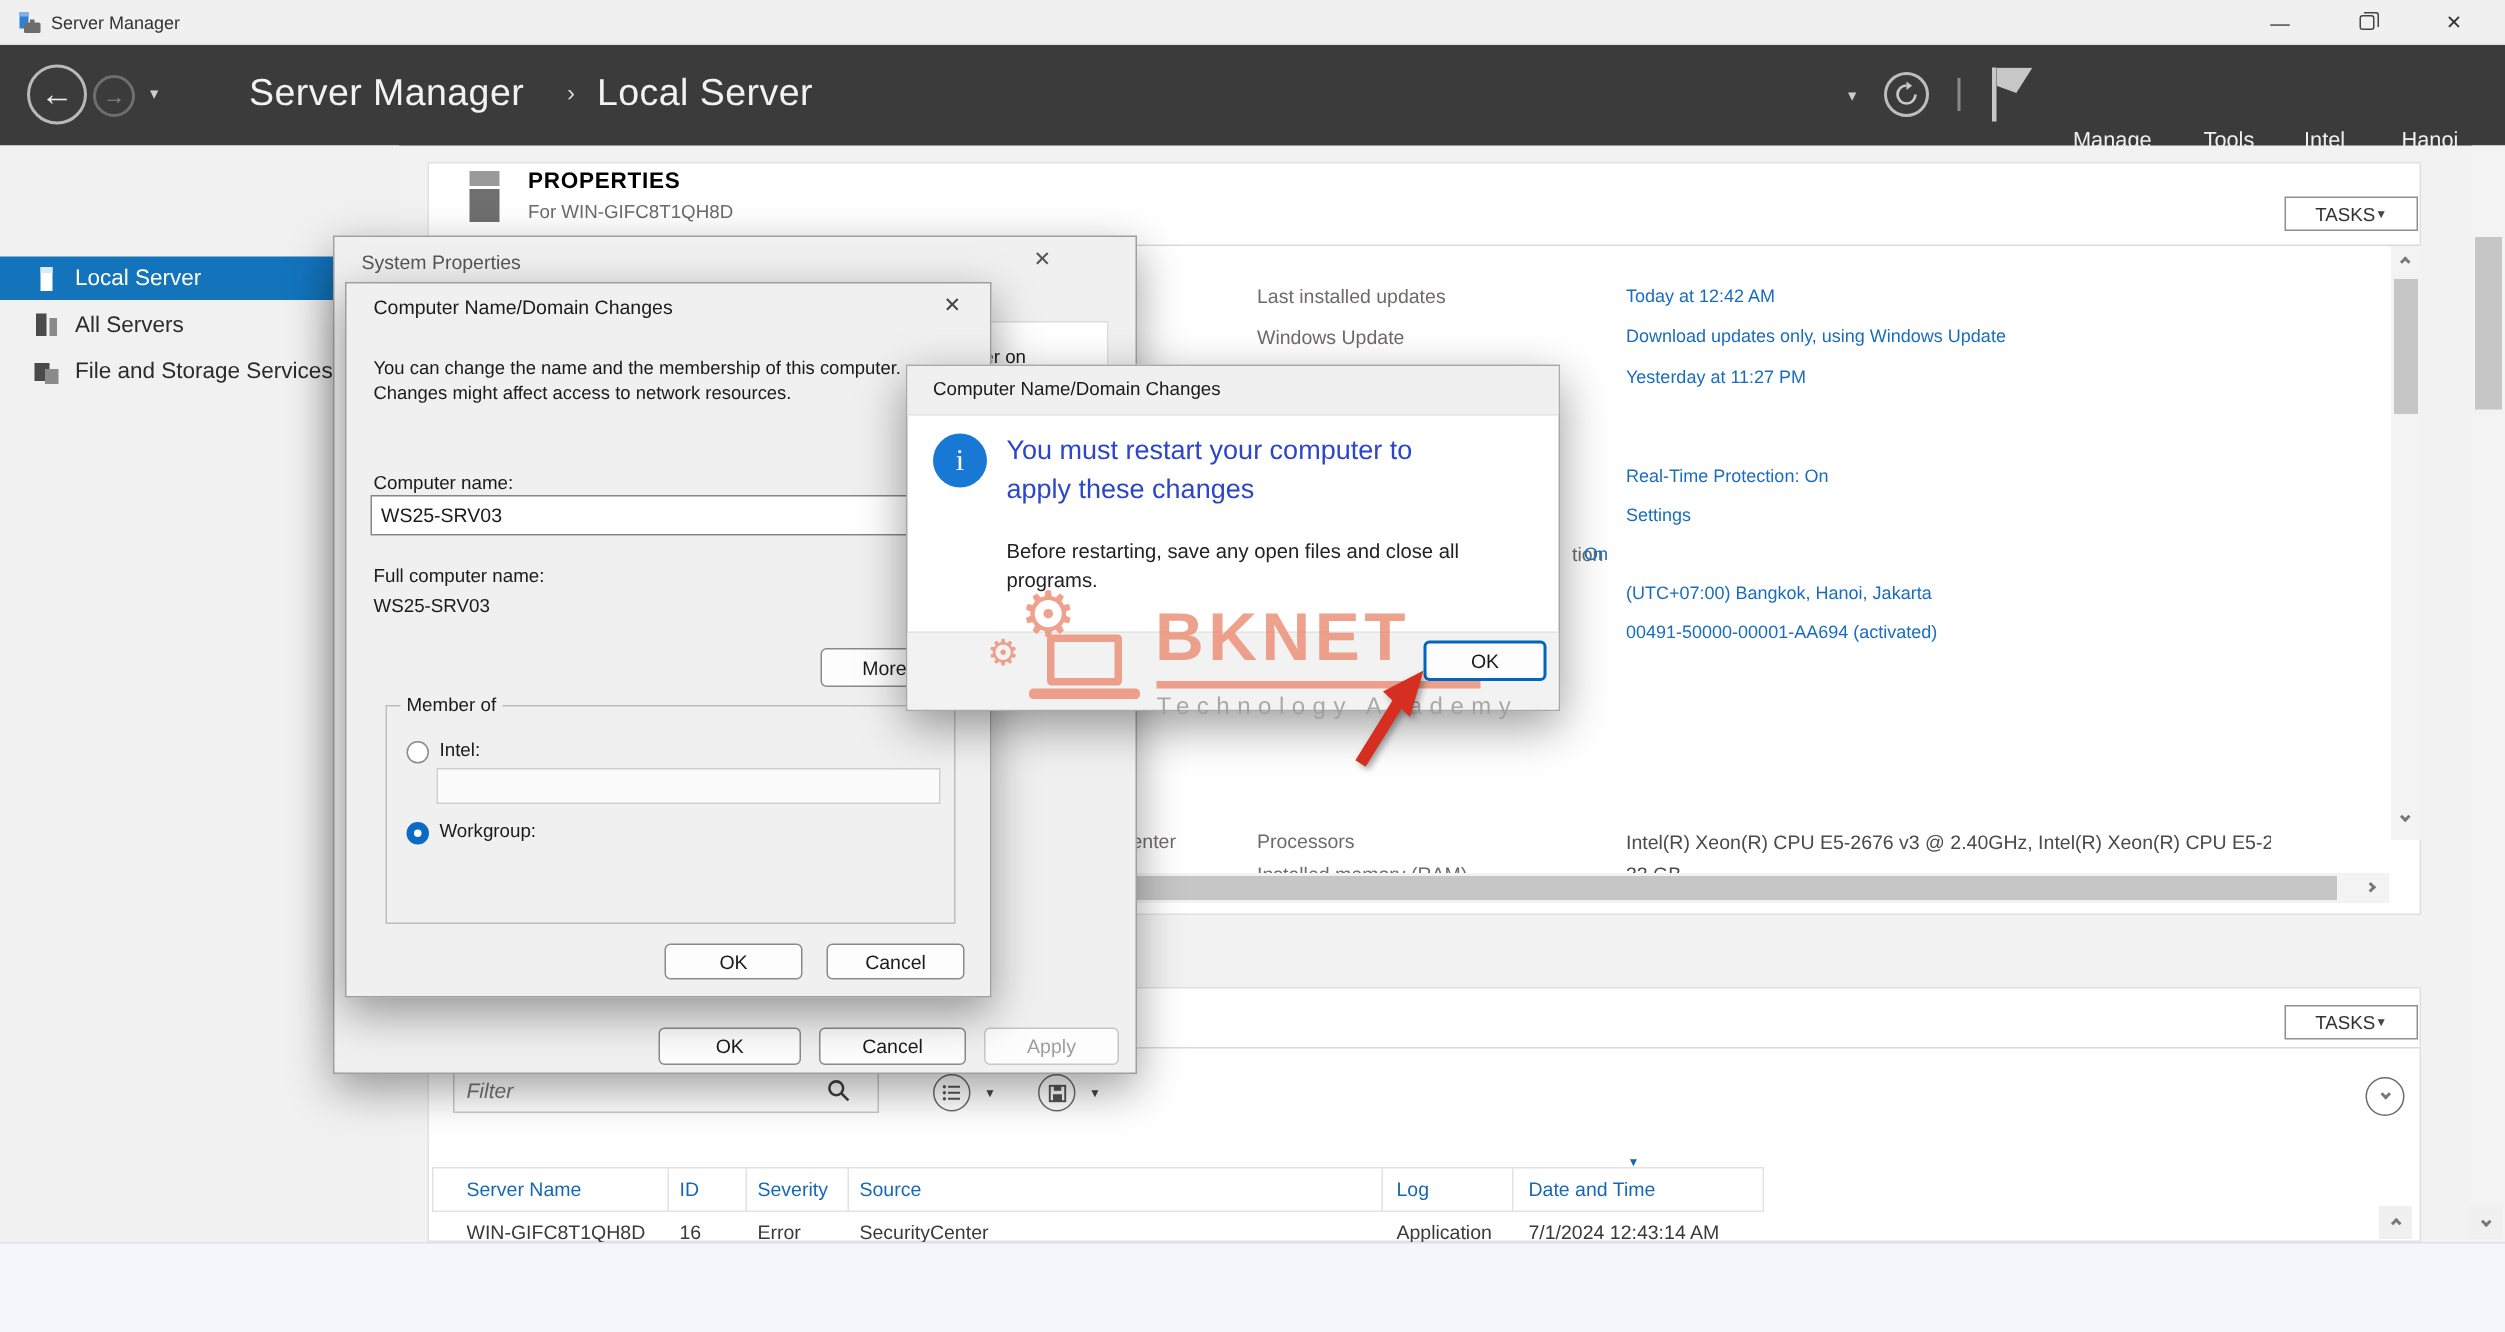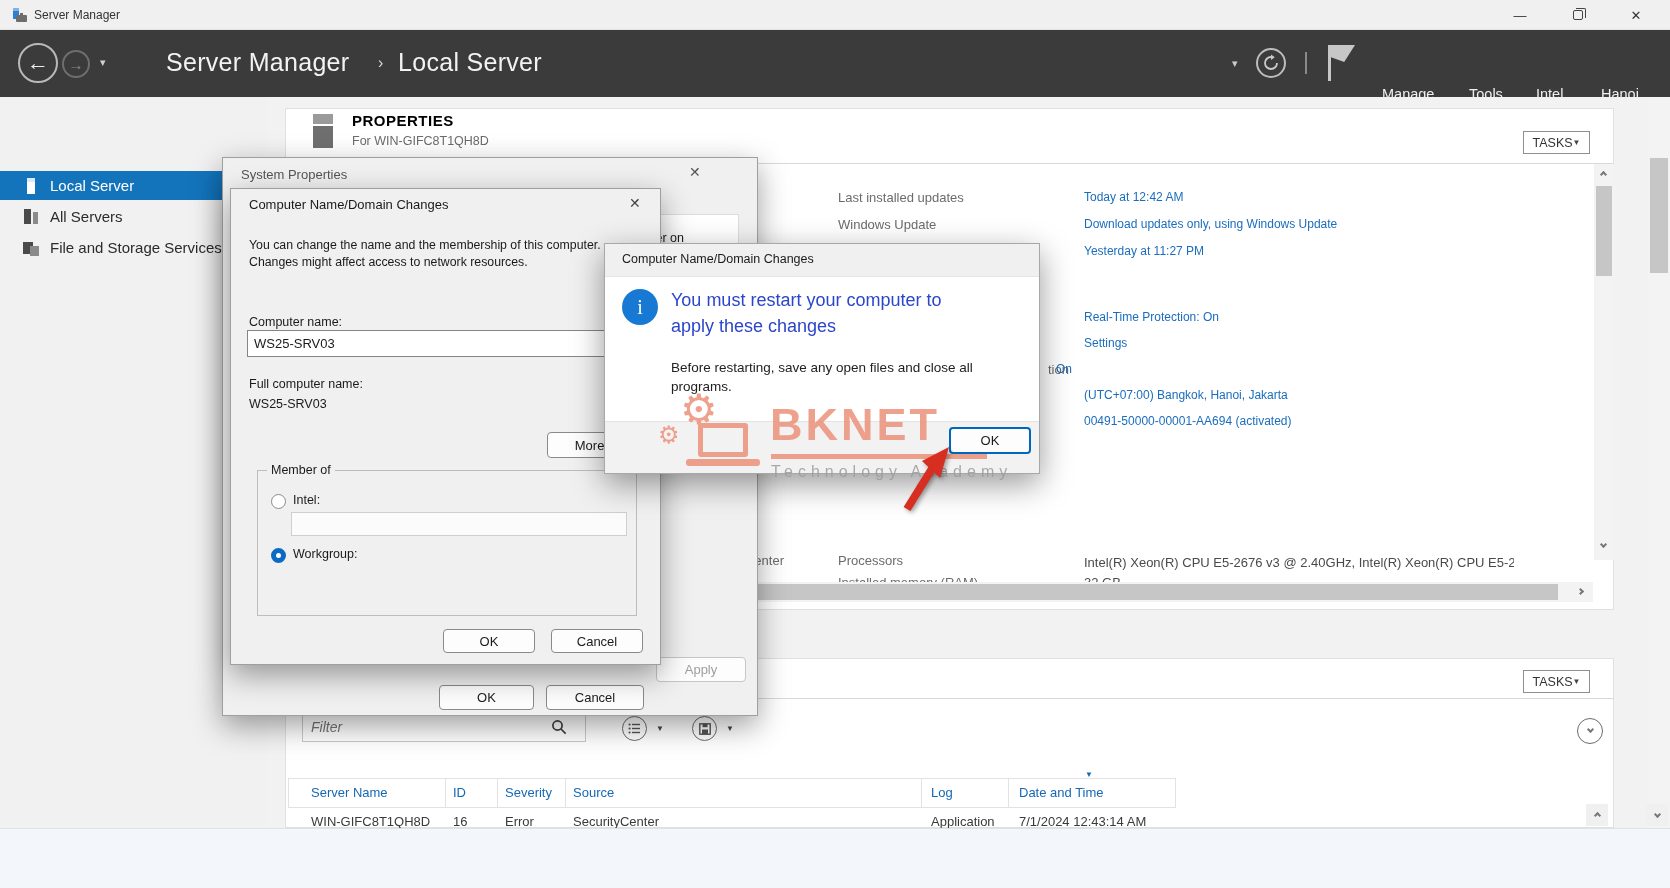--- a/index.html
+++ b/index.html
@@ -22,21 +22,21 @@
 
   
   .sidebar { left:0; top:97px; width:266px; height:731px; background:#f1f1f1; }
   .side-item { left:0; width:266px; height:29px; display:flex; align-items:center; font-size:15px; color:#2b2b2b; }
   .side-item .side-label { position:absolute; left:50px; white-space:nowrap; }
   .side-item.selected { background:#1374bc; color:#fff; }
   .side-icon { position:absolute; left:22px; width:18px; height:18px; }
 
   
   .pane { background:#fff; border:1px solid #e0e0e0; }
-  .tasks-btn { width:67px; height:23px; background:#fff; border:1px solid #8f8f8f; display:flex; align-items:center; justify-content:center; font-size:12.5px; color:#333; }
+  .tasks-btn { width:89px; height:23px; background:#fff; border:1px solid #8f8f8f; display:flex; align-items:center; justify-content:center; font-size:12.5px; color:#333; }
   .tasks-tri { font-size:8px; color:#444; }
   .lbl { font-size:13px; color:#6e6a6a; white-space:nowrap; }
   .val { font-size:12px; color:#1a6dbe; white-space:nowrap; }
   .divline { background:#d9d9d9; height:1px; }
 
   
   .sb-track { background:#f3f3f3; }
   .sb-thumb { background:#c6c6c6; }
   .chev { display:inline-block; width:7px; height:7px; border-right:2px solid #777; border-bottom:2px solid #777; }
   .chev.up { transform:rotate(-135deg); } .chev.down { transform:rotate(45deg); }
@@ -253,21 +253,21 @@
     </div>
 
   <div class="abs dlg" style="left:222px;top:157px;width:536px;height:559px">
     <span class="abs dlg-title" style="left:18px;top:9px;color:#555">System Properties</span>
     <span class="abs" style="left:466px;top:6px;color:#555;font-size:14px">✕</span>
     <div class="abs" style="left:20px;top:56px;width:496px;height:56px;background:#fff;border:1px solid #dcdcdc">
       <span class="abs" style="right:54px;top:16px;font-size:12.5px;color:#1a1a1a;white-space:nowrap">puter on</span>
     </div>
     <div class="abs btn" style="left:216px;top:527px;width:95px;height:25px">OK</div>
     <div class="abs btn" style="left:323px;top:527px;width:98px;height:25px">Cancel</div>
-    <div class="abs btn disabled" style="left:433px;top:499px;width:90px;height:25px">Apply</div>
+    <div class="abs btn disabled" style="left:433px;top:527px;width:90px;height:25px">Apply</div>
   </div>
 
   <div class="abs dlg" style="left:230px;top:188px;width:431px;height:477px">
     <span class="abs dlg-title" style="left:18px;top:8px">Computer Name/Domain Changes</span>
     <span class="abs" style="left:398px;top:6px;color:#444;font-size:14px">✕</span>
     <span class="abs" style="left:18px;top:48px;font-size:12.3px;color:#1a1a1a;white-space:pre-line;line-height:17px">You can change the name and the membership of this computer.
 Changes might affect access to network resources.</span>
 
     <span class="abs" style="left:18px;top:126px;font-size:12.5px;color:#1a1a1a">Computer name:</span>
     <input class="abs tinput" style="left: 16px; top: 141px; width: 382px; height: 27px;" value="WS25-SRV03">

